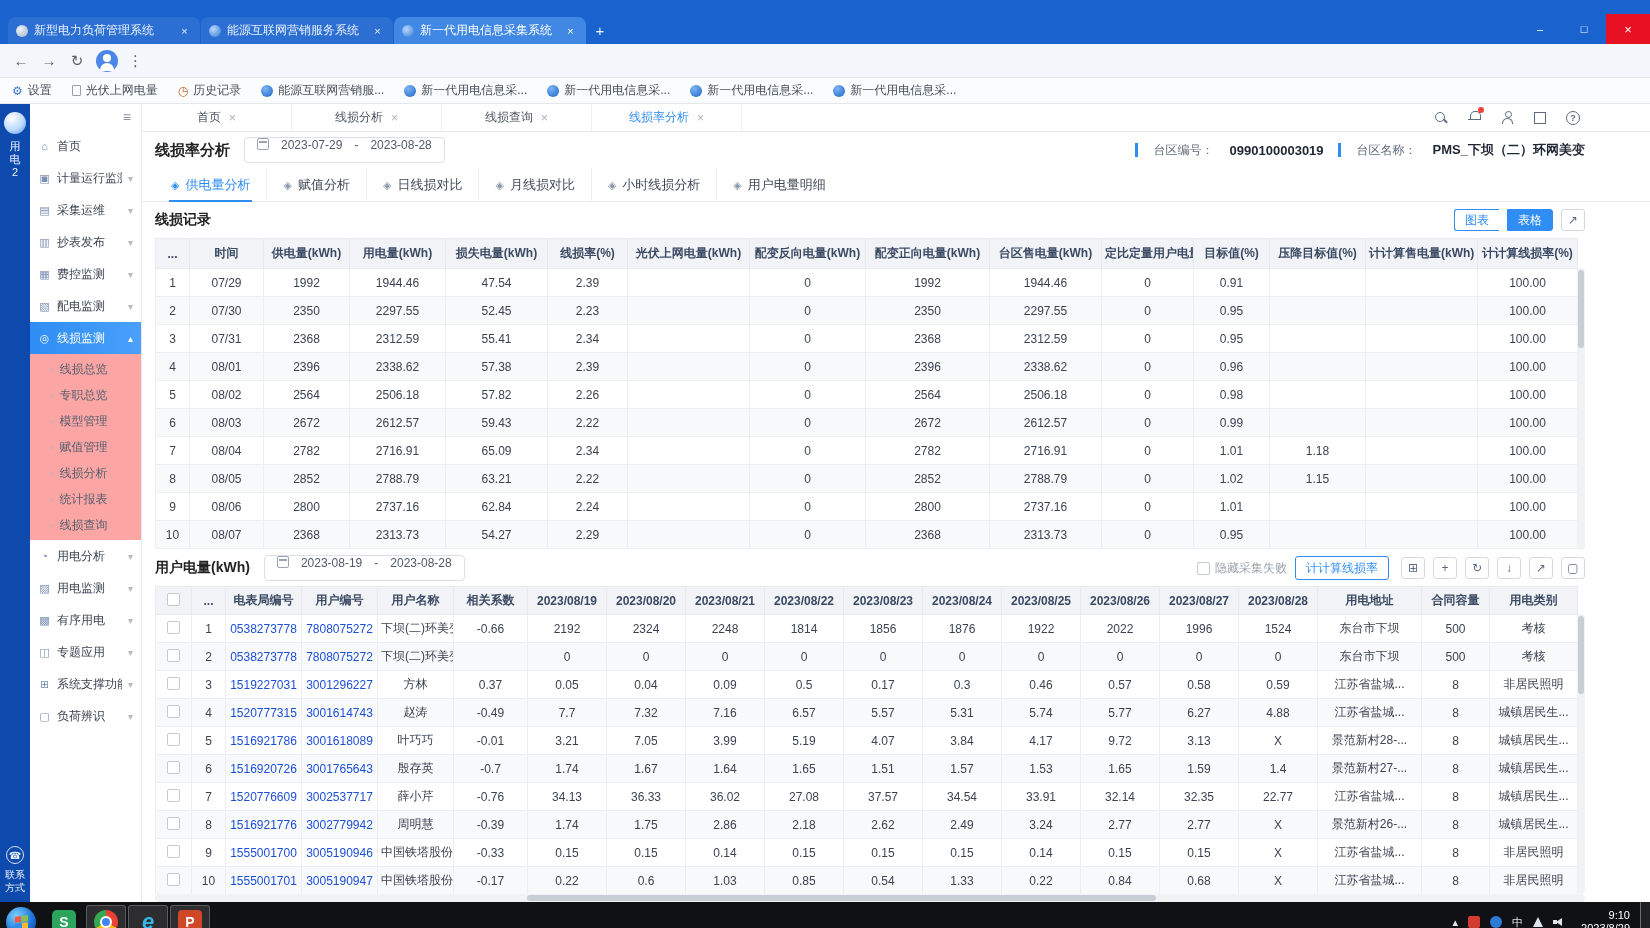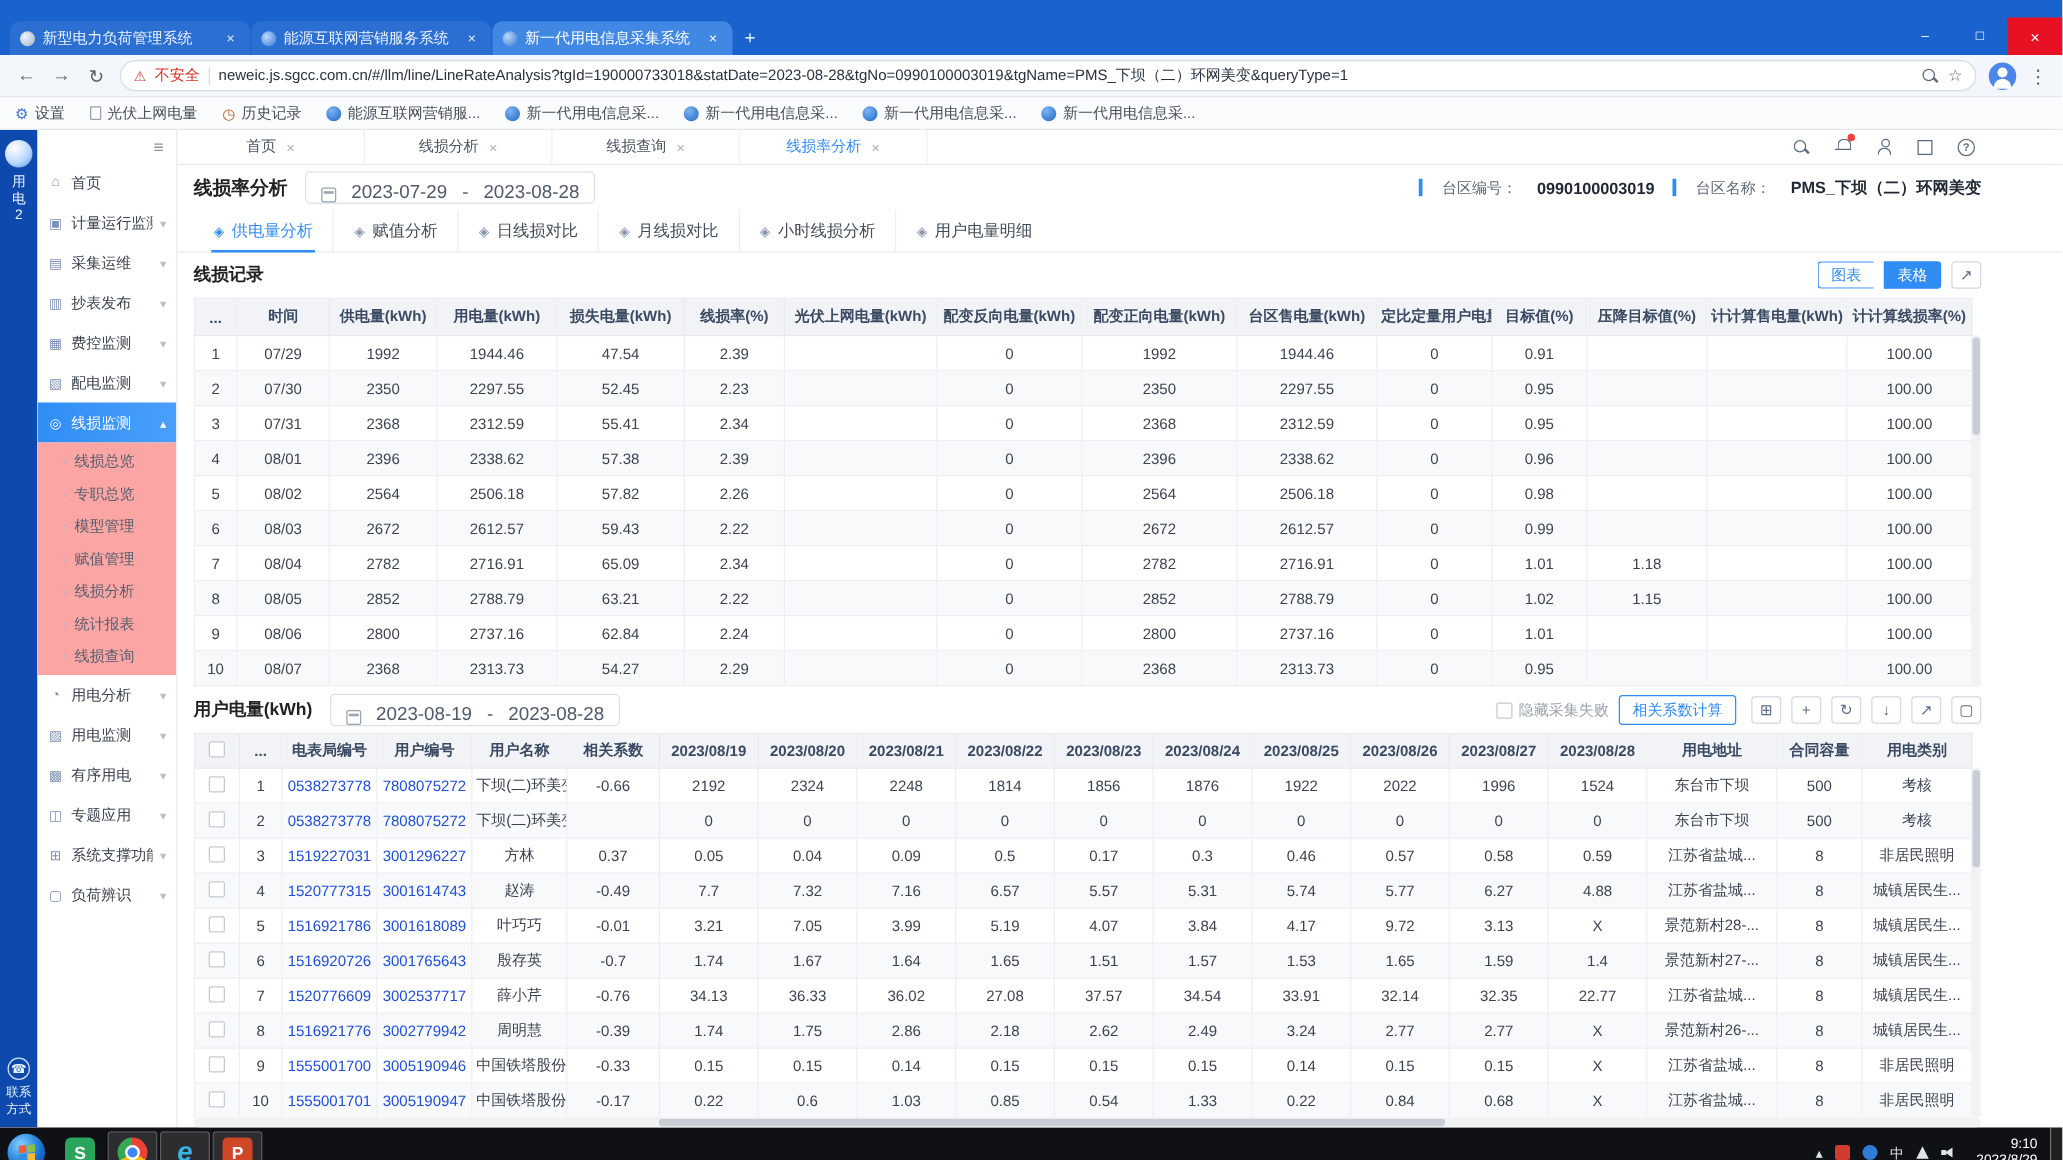--- a/index.html
+++ b/index.html
@@ -112,21 +112,21 @@
 .badge{position:absolute;right:-3px;top:-3px;width:6px;height:6px;border-radius:50%;background:#f5403b}
 .i-user2{position:relative;width:13px;height:13px;display:inline-block}
 .i-user2::before{content:"";position:absolute;left:4px;top:0;width:5px;height:5px;border:1.5px solid #5b6b80;border-radius:50%}
 .i-user2::after{content:"";position:absolute;left:1px;top:7px;width:9px;height:5px;border:1.5px solid #5b6b80;border-bottom:none;border-radius:6px 6px 0 0}
 .i-maxbox{width:12px;height:12px;border:1.5px solid #5b6b80;display:inline-block}
 .i-help{width:14px;height:14px;border:1.5px solid #5b6b80;border-radius:50%;display:flex;align-items:center;justify-content:center;color:#5b6b80;font-weight:bold}
 .i-help::before{content:"?";font-size:9px}
 
 .phead{height:36px;display:flex;align-items:center;gap:14px;padding:0 65px 0 13px;flex:none}
 .ptitle{font-size:15px;font-weight:bold;color:#222}
-.datebox{height:26px;border:1px solid #dcdfe6;border-radius:4px;display:flex;align-items:flex-end;gap:12px;padding:0 12px;color:#51596a;font-size:15px;background:#fff}
+.datebox{height:26px;border:1px solid #dcdfe6;border-radius:4px;display:flex;align-items:flex-start;gap:12px;padding:0 12px;color:#51596a;font-size:12px;background:#fff}
 .i-cal{width:12px;height:12px;border:1.5px solid #98a2b0;border-radius:2px;position:relative;flex:none}
 .i-cal::before{content:"";position:absolute;left:1px;top:2px;right:1px;height:1.5px;background:#98a2b0}
 .station{display:flex;align-items:center;gap:16px}
 .accent{width:3px;height:14px;background:#2f8df4;flex:none}
 .st-lbl{color:#5f6a7a}
 .st-val{color:#1f2733;font-weight:bold;font-size:13px}
 
 .subtabs{height:34px;display:flex;align-items:stretch;border-bottom:1px solid #e8ebee;padding:0 65px 0 13px;flex:none}
 .stab{display:flex;align-items:center;gap:6px;padding:0 16px;font-size:13px;color:#424b59;position:relative}
 .stab+.stab{border-left:1px solid #eceef1}
@@ -225,28 +225,20 @@
       <span class="wbtn glyph-min"></span>
       <span class="wbtn glyph-max"></span>
       <span class="wbtn close glyph-close"></span>
     </div>
   </div>
 
   <div class="toolbar">
     <span class="navico glyph-back"></span>
     <span class="navico glyph-fwd"></span>
     <span class="navico glyph-refresh"></span>
-    <div class="urlbar">
-      <span class="glyph-warn"></span>
-      <span class="warnlbl">不安全</span>
-      <span class="urlsep"></span>
-      <span class="urltext">neweic.js.sgcc.com.cn/#/llm/line/LineRateAnalysis?tgId=190000733018&amp;statDate=2023-08-28&amp;tgNo=0990100003019&amp;tgName=PMS_下坝（二）环网美变&amp;queryType=1</span>
-      <span class="i-search urlico"></span>
-      <span class="urlico glyph-star"></span>
-    </div>
     <span class="avatar"></span>
     <span class="glyph-dots"></span>
   </div>
 
   <div class="bookmarks" id="bookmarks">
       <div class="bm">
         <span class="bm-ico gear-icon"></span>
         <span>设置</span>
       </div>
       <div class="bm">
@@ -705,21 +697,21 @@
           <span class="i-cal"></span>
           <span>2023-08-19</span>
           <span>-</span>
           <span>2023-08-28</span>
         </div>
         <div class="spacer"></div>
         <label class="chk">
           <span class="cbox"></span>
           <span>隐藏采集失败</span>
         </label>
-        <button class="calcbtn">相关系数计算</button>
+        <button class="calcbtn">计计算线损率</button>
         <button class="iconbtn">
             <span class="glyph-grid"></span>
           </button>
         <button class="iconbtn">
             <span class="glyph-plus"></span>
           </button>
         <button class="iconbtn">
             <span class="glyph-rf"></span>
           </button>
         <button class="iconbtn">

